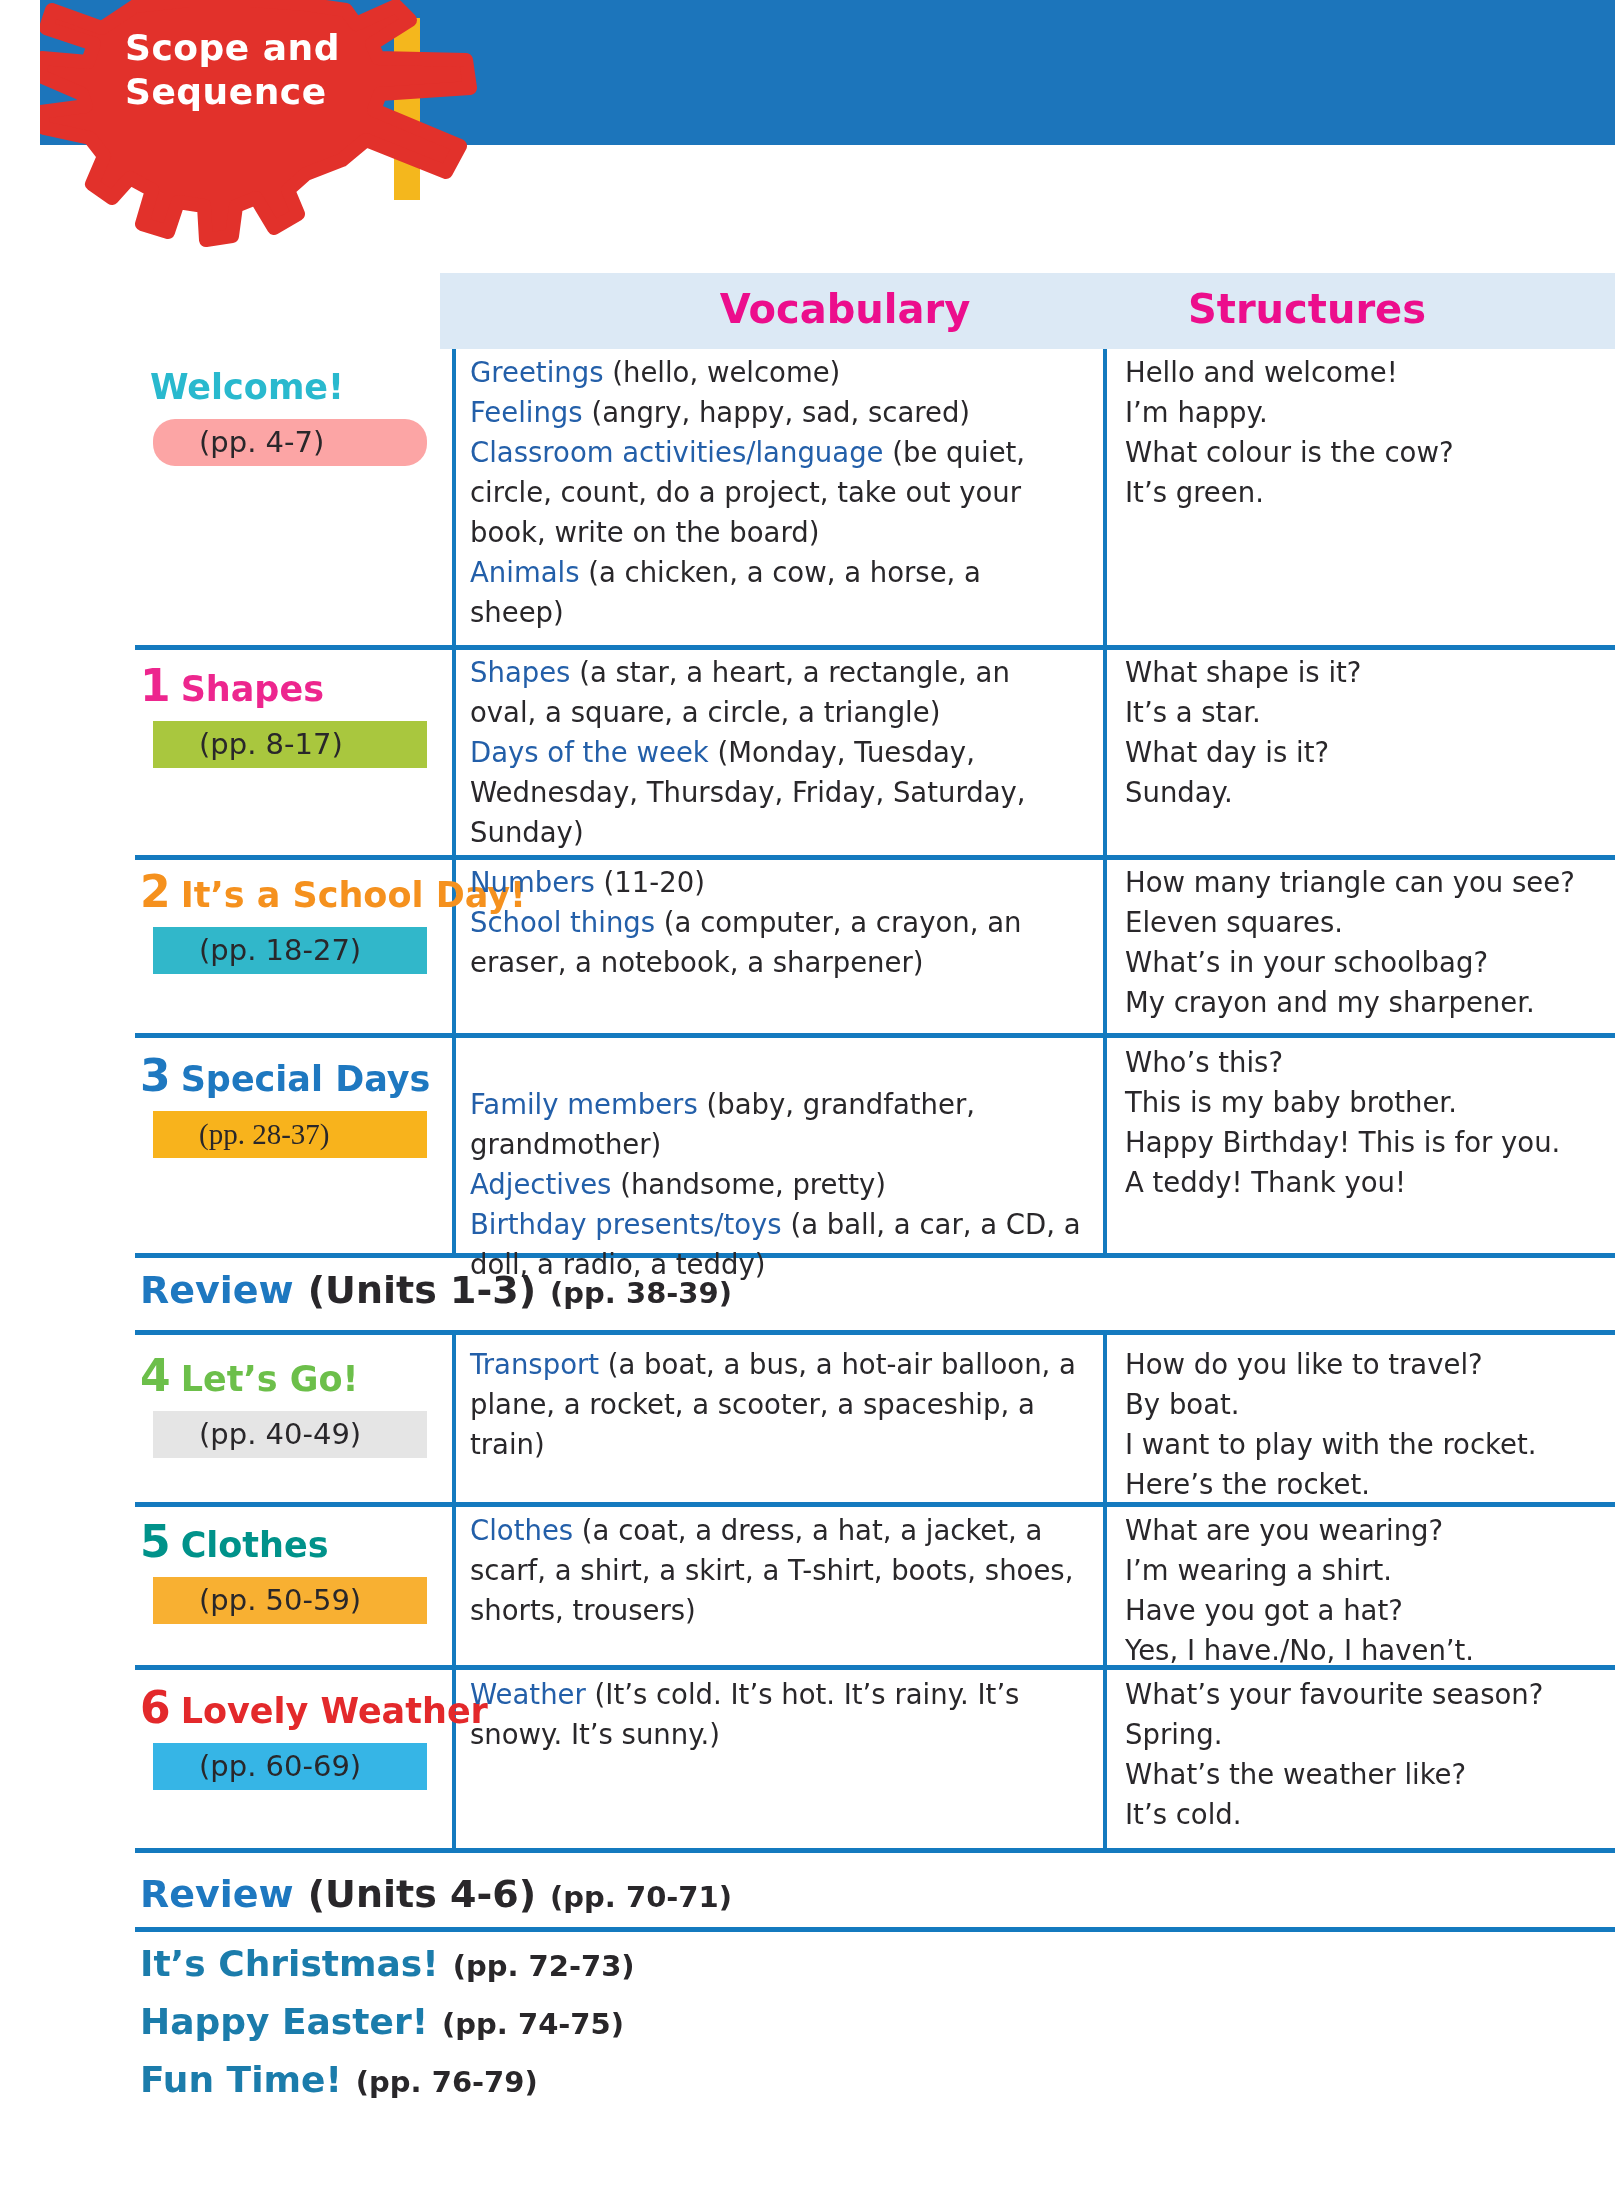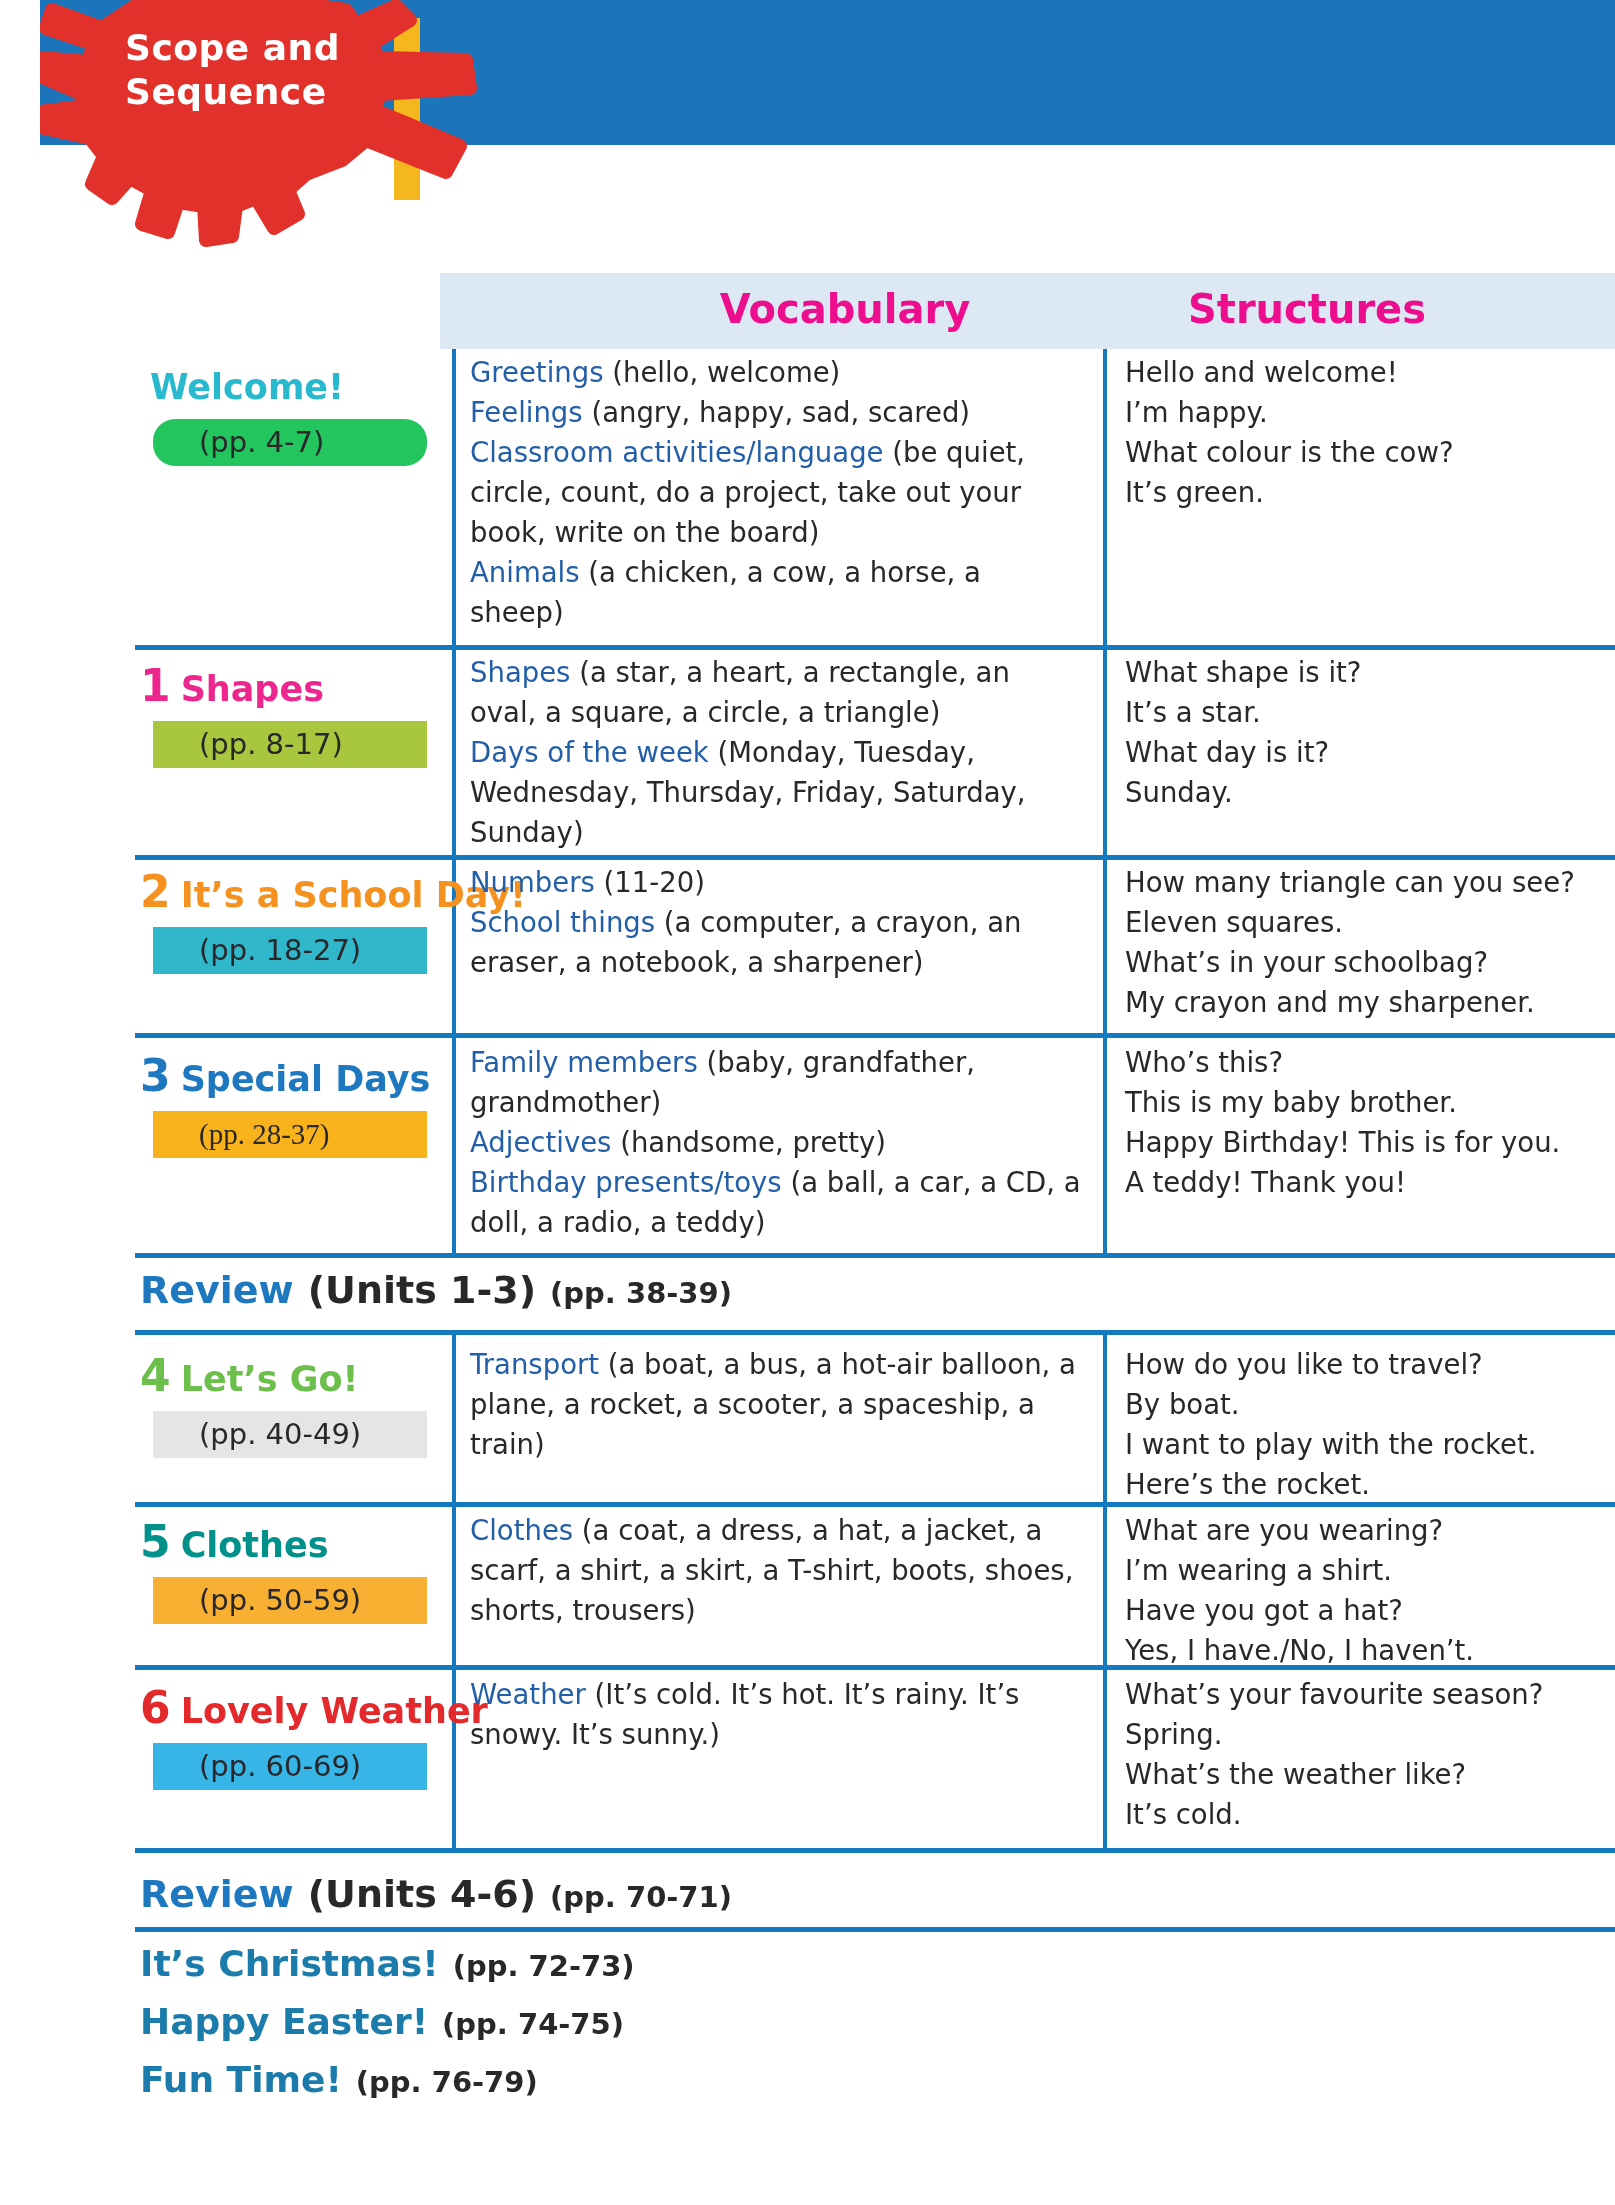--- a/index.html
+++ b/index.html
@@ -72,21 +72,21 @@
   <div class="hrule" style="top:1033px;"></div>
   <div class="hrule" style="top:1253px;"></div>
   <div class="hrule" style="top:1330px;"></div>
   <div class="hrule" style="top:1502px;"></div>
   <div class="hrule" style="top:1665px;"></div>
   <div class="hrule" style="top:1848px;"></div>
   <div class="hrule" style="top:1927px;"></div>
 
   <div class="unit-cell" style="top:358px;">
     <div class="unit-title" style="color: rgb(41, 185, 206);"><span class="unit-num"></span><span>Welcome!</span></div>
-    <div class="unit-bar" style="background-color: #22c55e; border-radius: 22px;">(pp. 4-7)</div>
+    <div class="unit-bar" style="background-color: #fca5a5; border-radius: 22px;">(pp. 4-7)</div>
   </div>
   <div class="cell vocab" style="top:352px;">
     <div><span class="term">Greetings</span><span> (hello, welcome)</span></div>
     <div><span class="term">Feelings</span><span> (angry, happy, sad, scared)</span></div>
     <div><span class="term">Classroom activities/language</span><span> (be quiet, circle, count, do a project, take out your book, write on the board)</span></div>
     <div><span class="term">Animals</span><span> (a chicken, a cow, a horse, a sheep)</span></div>
   </div>
   <div class="cell struct" style="top:352px;">
     <div class="sline">Hello and welcome!</div>
     <div class="sline">I’m happy.</div>
@@ -121,21 +121,21 @@
     <div class="sline">How many triangle can you see?</div>
     <div class="sline">Eleven squares.</div>
     <div class="sline">What’s in your schoolbag?</div>
     <div class="sline">My crayon and my sharpener.</div>
   </div>
 
   <div class="unit-cell" style="top:1050px;">
     <div class="unit-title" style="color: rgb(30, 120, 192);"><span class="unit-num">3</span><span>Special Days</span></div>
     <div class="unit-bar" style="background-color: rgb(248, 179, 28); font-family: Liberation Serif, serif;">(pp. 28-37)</div>
   </div>
-  <div class="cell vocab" style="top:1042px;">
+  <div class="cell vocab" style="top:1084px;">
     <div><span class="term">Family members</span><span> (baby, grandfather, grandmother)</span></div>
     <div><span class="term">Adjectives</span><span> (handsome, pretty)</span></div>
     <div><span class="term">Birthday presents/toys</span><span> (a ball, a car, a CD, a doll, a radio, a teddy)</span></div>
   </div>
   <div class="cell struct" style="top:1042px;">
     <div class="sline">Who’s this?</div>
     <div class="sline">This is my baby brother.</div>
     <div class="sline">Happy Birthday! This is for you.</div>
     <div class="sline">A teddy! Thank you!</div>
   </div>

